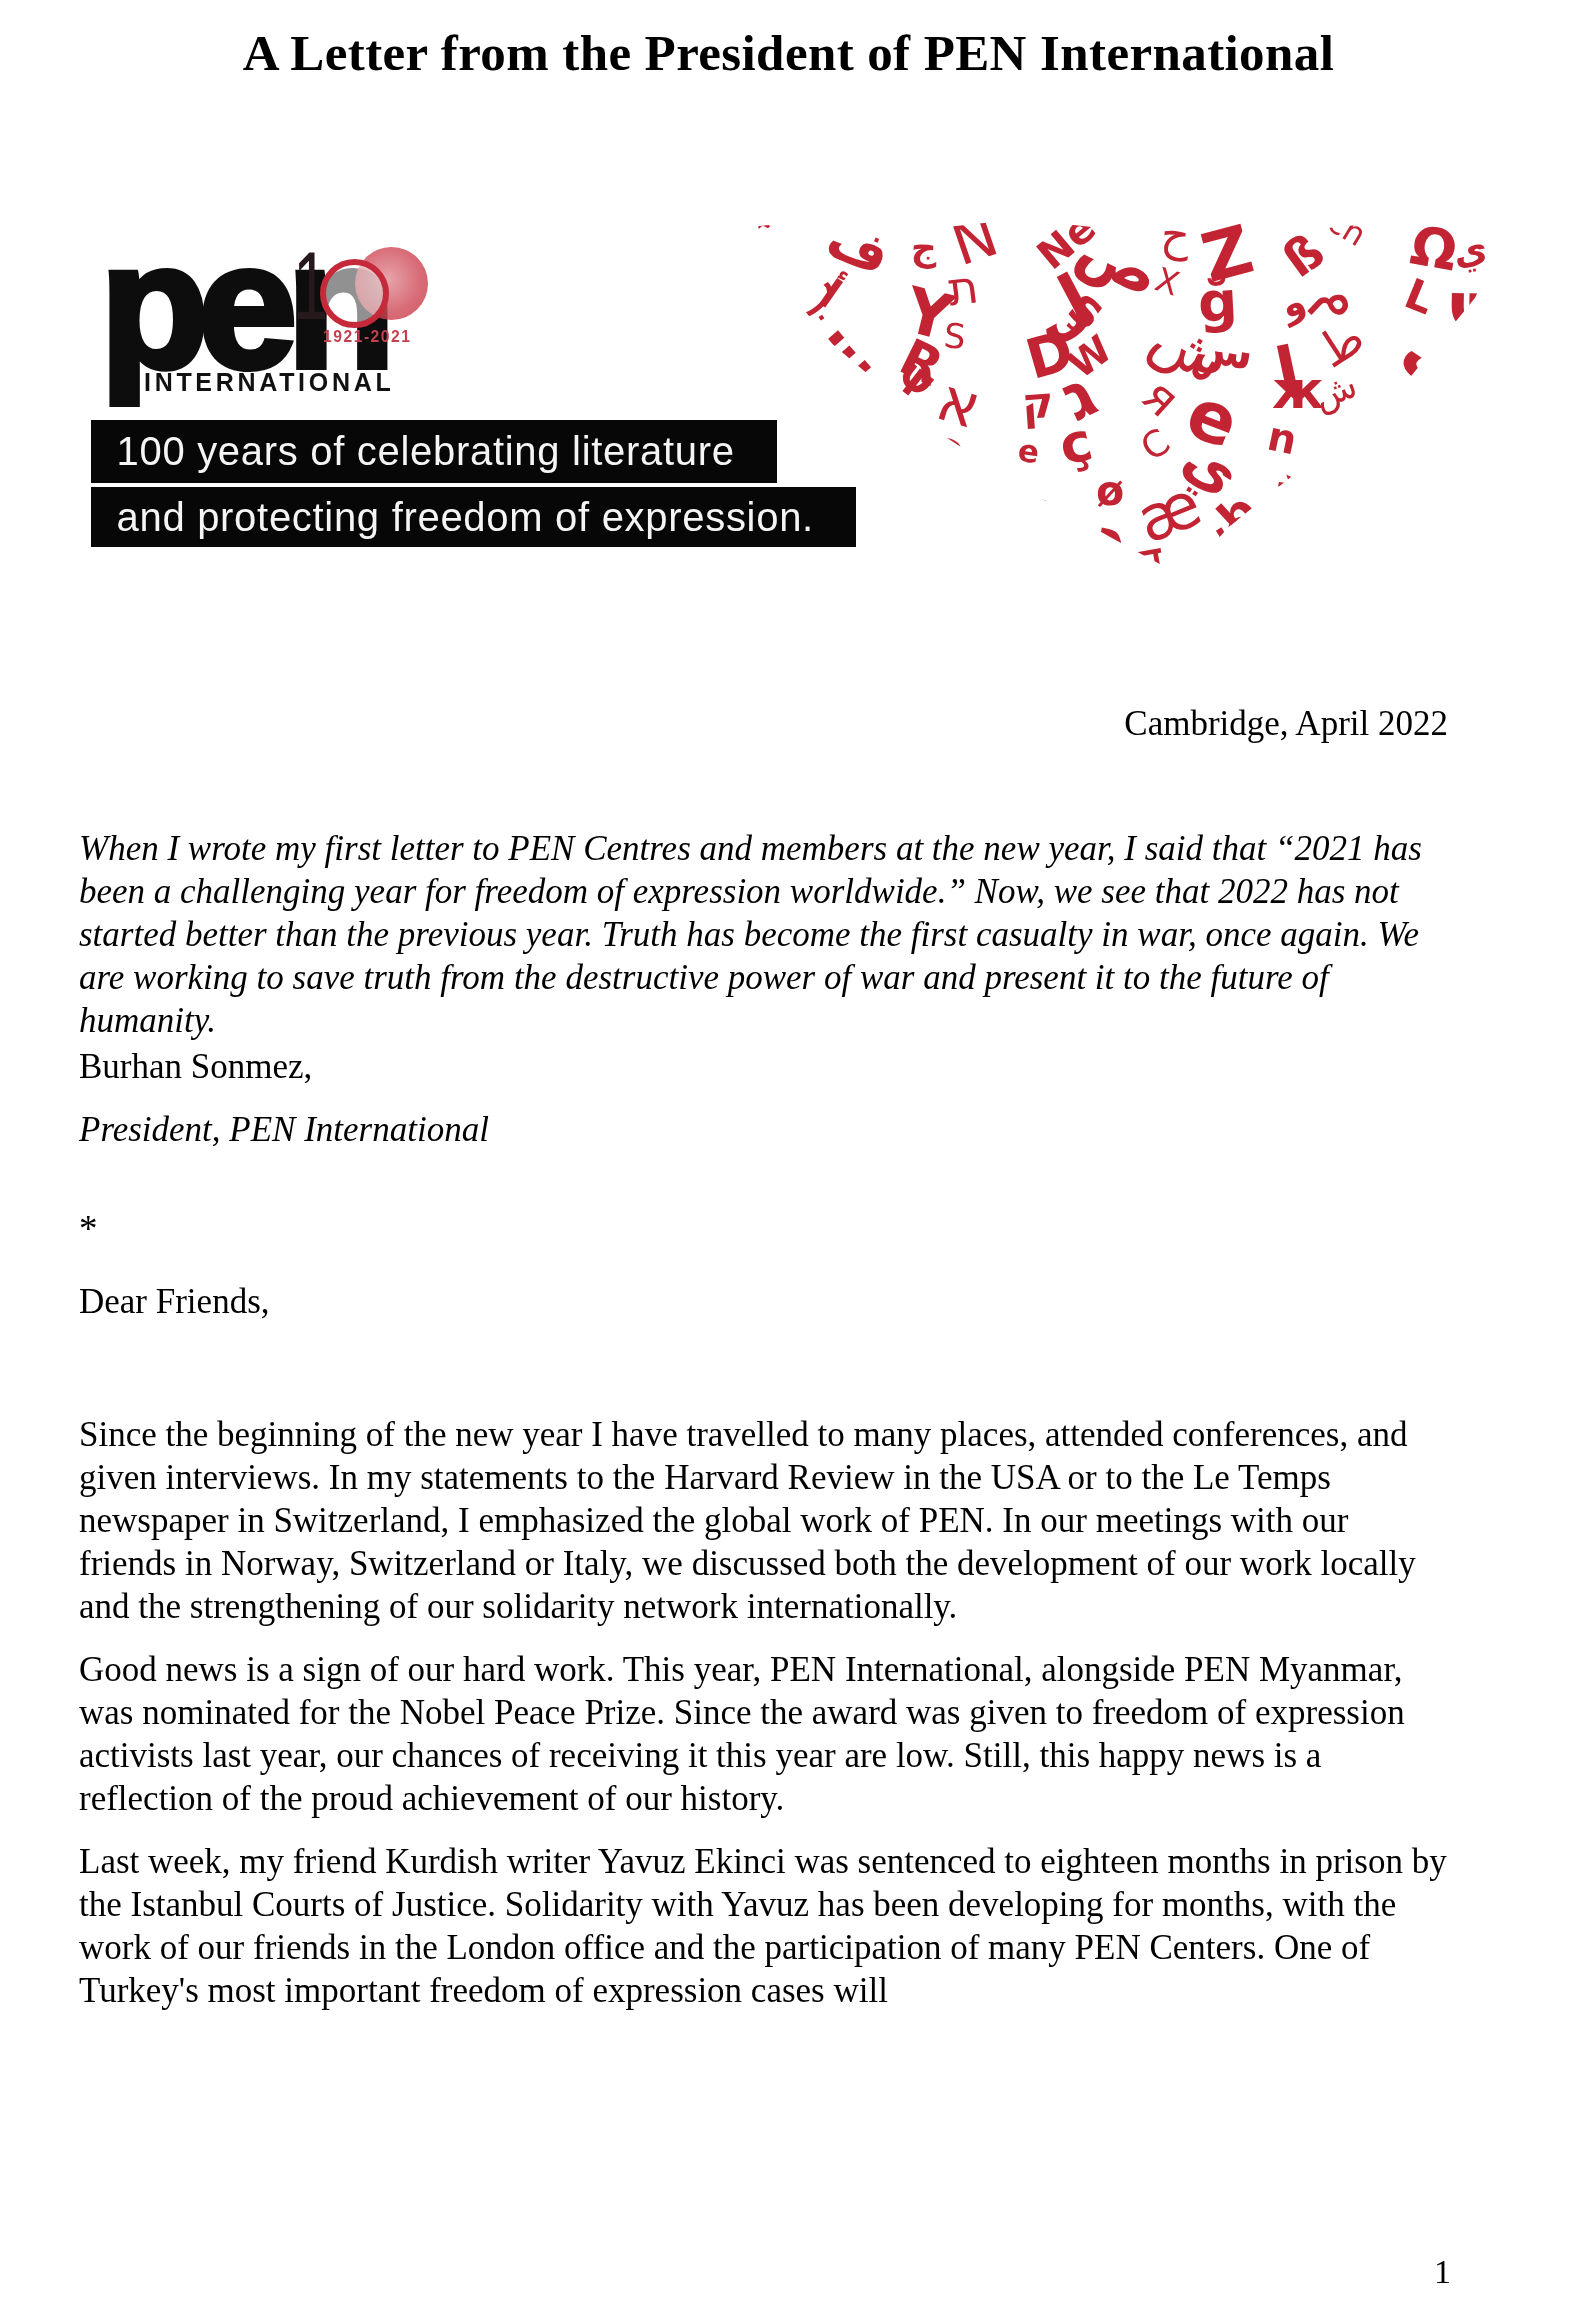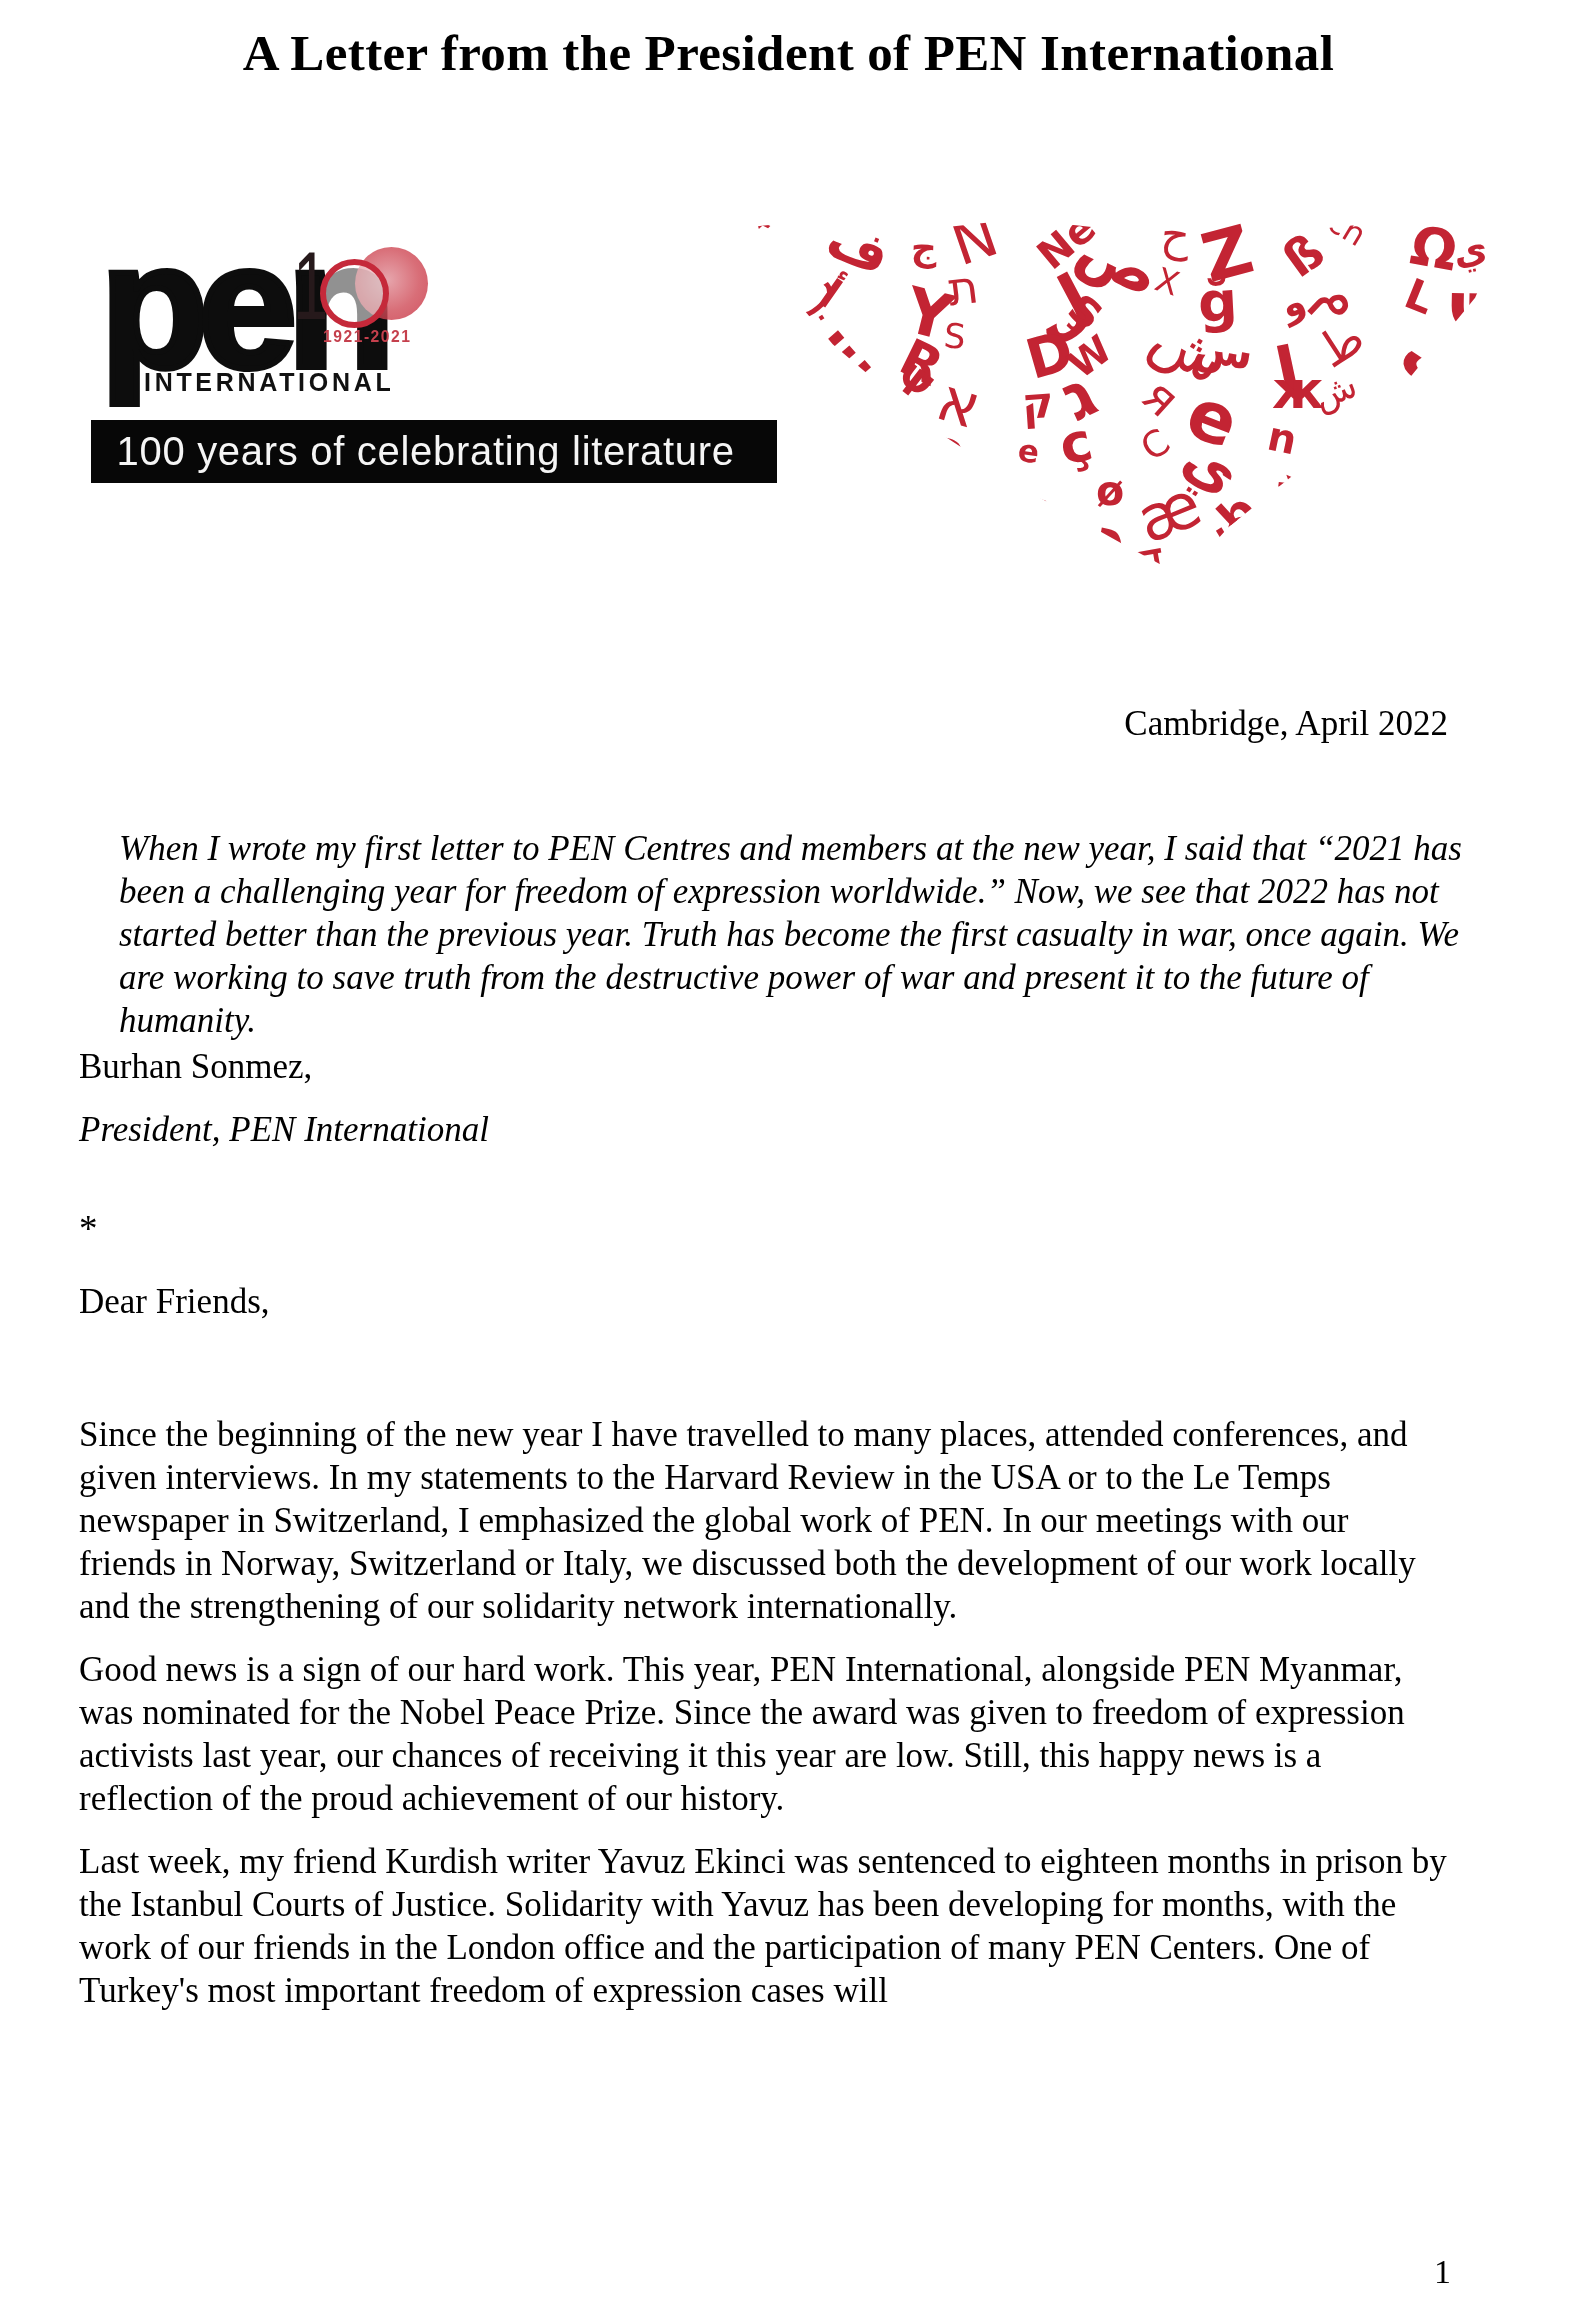--- a/index.html
+++ b/index.html
@@ -47,21 +47,21 @@
   .heart { position:absolute; left:758px; top:219px; width:747px; height:358px;
     clip-path:polygon(0% 2%, 9% 0%, 22% 3%, 35% 0%, 48% 3%, 61% 0%, 74% 3%, 88% 0%, 100% 3%,
                       96% 22%, 87% 45%, 75% 66%, 63% 86%, 57% 100%,
                       49% 91%, 37% 77%, 23% 58%, 10% 35%, 2% 15%); }
   .heart span { position:absolute; color:#c32433;
     font-family:"DejaVu Sans", sans-serif; line-height:1; }
 
   
   .dateline { position:absolute; top:704px; right:129px; font-size:35px; }
   .intro-italic { position:absolute; left:79px; top:827px; width:1372px;
-    font-size:35px; font-style:italic; line-height:43px;margin-left:40px; }
+    font-size:35px; font-style:italic; line-height:43px; }
   .sig-name { position:absolute; left:79px; top:1047px; font-size:35px; }
   .sig-role { position:absolute; left:79px; top:1110px; font-size:35px; font-style:italic; }
   .separator { position:absolute; left:79px; top:1207px; font-size:37px; }
   .salutation { position:absolute; left:79px; top:1282px; font-size:35px; }
   .body-text { position:absolute; left:79px; top:1405px; width:1372px;
     font-size:35px; line-height:43px; }
   .body-text p { margin:8px 0 20px 0; }
   .page-number { position:absolute; top:2253px; right:126px; font-size:34px; }
 </style>
 </head>
@@ -74,20 +74,21 @@
   <div>
     <div class="pen-wordmark">pen</div>
     <div class="cent-blob"></div>
     <div class="cent-ring"></div>
     <div class="cent-one">1</div>
     <div class="cent-years">1921-2021</div>
     <div class="intl-label">INTERNATIONAL</div>
   </div>
 
   <div class="banner b1">100 years of celebrating literature</div>
+  <div class="banner b2">and protecting freedom of expression.</div>
 
   <div class="heart">
       <span style="left: -13.5px; top: -9px; font-size: 31px; transform: rotate(-44deg);">A</span>
       <span style="left: 70px; top: 0.7px; font-size: 53px; transform: rotate(23deg); font-weight: bold;">ف</span>
       <span style="left: 153px; top: 10.5px; font-size: 36px; transform: rotate(2deg); font-weight: bold;">ج</span>
       <span style="left: 195px; top: -8.2px; font-size: 58px; transform: rotate(-19deg);">N</span>
       <span style="left: 278px; top: 1.5px; font-size: 40px; transform: rotate(-40deg); font-weight: bold;">Ne</span>
       <span style="left: 320px; top: 11.2px; font-size: 62px; transform: rotate(27deg); font-weight: bold;">ص</span>
       <span style="left: 403px; top: -7.5px; font-size: 45px; transform: rotate(6deg);">ح</span>
       <span style="left: 445px; top: 2.2px; font-size: 67px; transform: rotate(-15deg); font-weight: bold;">Z</span>

